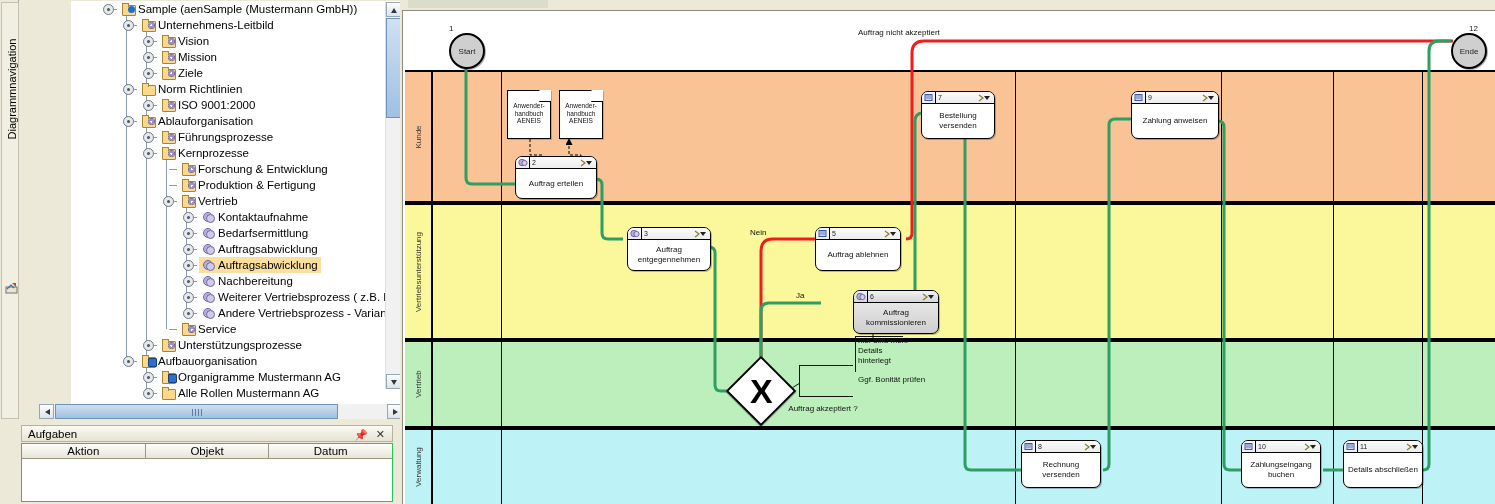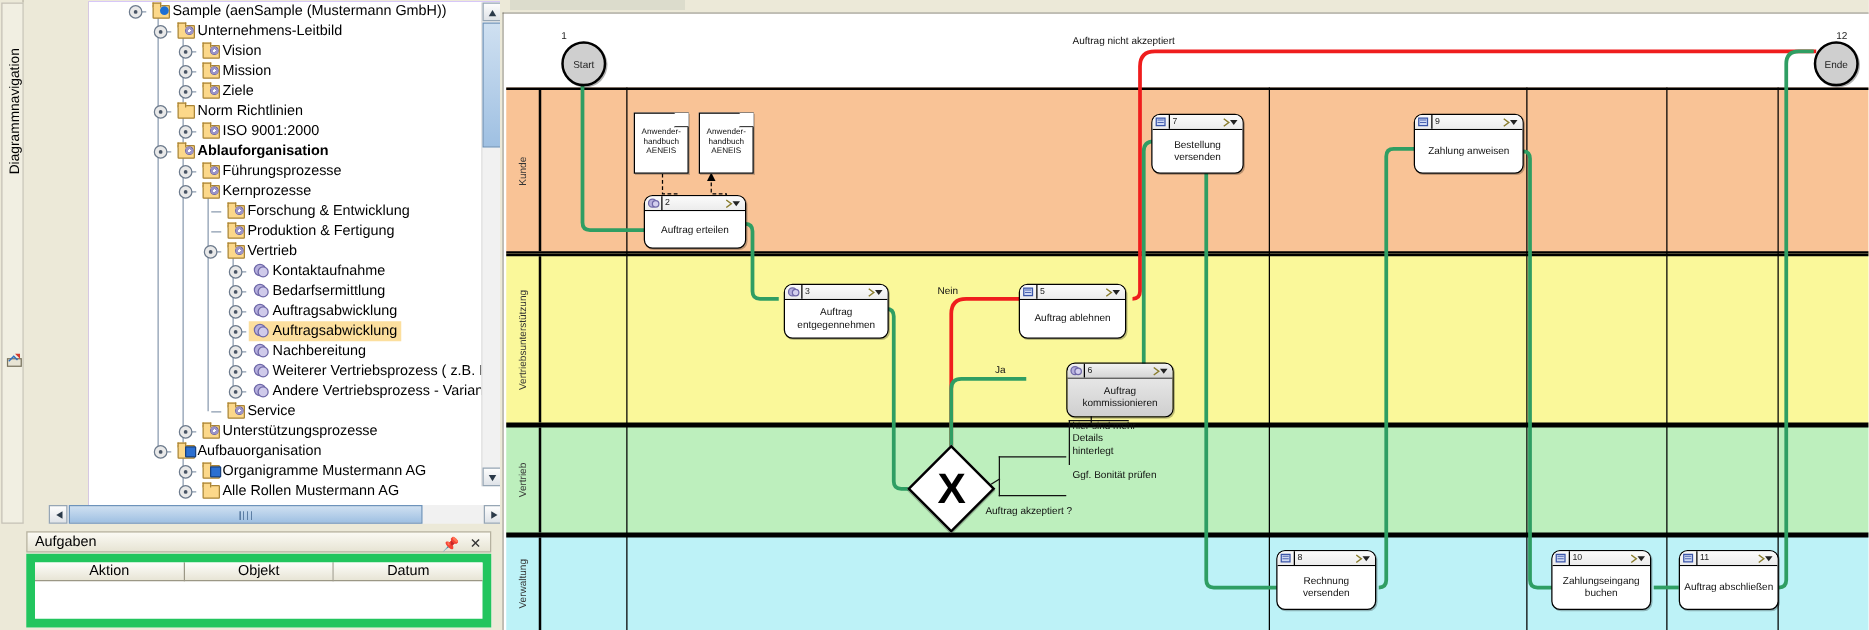--- a/index.html
+++ b/index.html
@@ -62,21 +62,21 @@
   .arrLf{border-top:3px solid transparent;border-bottom:3px solid transparent;border-right:5px solid #2b3a4a;left:5px;top:4px;}
   .arrRt{border-top:3px solid transparent;border-bottom:3px solid transparent;border-left:5px solid #2b3a4a;left:5px;top:4px;}
   #sbH{position:absolute;left:20px;top:404px;width:363px;height:15px;background:#f1f1f1;}
 
   
   #tasks{position:absolute;left:19px;top:424px;width:380px;height:80px;background:#ece9d8;}
   #tasksTitle{position:absolute;left:2px;top:1px;width:372px;height:17px;background:linear-gradient(#fbfaf4,#e7e4d4);border:1px solid #b6b2a0;box-sizing:border-box;}
   #tasksTitle .t{position:absolute;left:6px;top:2px;font-size:11.5px;}
   #tasksTitle .pin{position:absolute;right:24px;top:3px;font-size:11px;color:#333;}
   #tasksTitle .cls{position:absolute;right:7px;top:2px;font-size:11px;color:#333;}
-  #tasksGrid{position:absolute;left:2px;top:19px;width:372px;height:59px;background:#fff;border:7px solid #22c55e;box-sizing:border-box;}
+  #tasksGrid{position:absolute;left:2px;top:19px;width:372px;height:59px;background:#fff;border:1px solid #22c55e;box-sizing:border-box;}
   .thead{display:flex;height:15px;}
   .thead div{flex:1;border-right:1px solid #9b9785;border-bottom:1px solid #9b9785;
     background:linear-gradient(#fdfdfa,#e8e5d6);text-align:center;font-size:11.5px;line-height:15px;box-sizing:border-box;}
   .thead div:last-child{border-right:none;}
 
   
   #right{position:absolute;left:400px;top:0;width:1095px;height:504px;background:#ece9d8;}
   #toolstrip{position:absolute;left:0;top:0;width:1095px;height:10px;background:#ece9d8;}
   #toolstrip .seg{position:absolute;left:8px;top:0;width:140px;height:8px;background:#dcdccc;}
   #canvasBorder{position:absolute;left:2px;top:10px;width:1093px;height:494px;border-left:1px solid #8e8b7c;border-top:1px solid #8e8b7c;box-sizing:border-box;background:#ffffff;}
@@ -181,21 +181,21 @@
               <span class="lbl" style="position: absolute; left: 68px; top: 0px;"><span class="ico folder"></span><span>Norm Richtlinien</span></span>
             </div>
             <div class="trow" style="position: absolute; left: 0px; top: 96px; width: 100%;">
               <div class="tline" style="left: 78px; top: 8px; width: 8px; height: 1px;"></div>
               <div class="knob" style="left: 72px; top: 3px;"></div>
               <span class="lbl" style="position: absolute; left: 88px; top: 0px;"><span class="ico folder gearb"><span class="badge"></span></span><span>ISO 9001:2000</span></span>
             </div>
             <div class="trow" style="position: absolute; left: 0px; top: 112px; width: 100%;">
               <div class="tline" style="left: 58px; top: 8px; width: 8px; height: 1px;"></div>
               <div class="knob" style="left: 52px; top: 3px;"></div>
-              <span class="lbl" style="position: absolute; left: 68px; top: 0px; font-weight: bold;"><span class="ico folder gearb"><span class="badge"></span></span><span>Ablauforganisation</span></span>
+              <span class="lbl" style="position: absolute; left: 68px; top: 0px;"><span class="ico folder gearb"><span class="badge"></span></span><span>Ablauforganisation</span></span>
             </div>
             <div class="trow" style="position: absolute; left: 0px; top: 128px; width: 100%;">
               <div class="tline" style="left: 78px; top: 8px; width: 8px; height: 1px;"></div>
               <div class="knob" style="left: 72px; top: 3px;"></div>
               <span class="lbl" style="position: absolute; left: 88px; top: 0px;"><span class="ico folder gearb"><span class="badge"></span></span><span>Führungsprozesse</span></span>
             </div>
             <div class="trow" style="position: absolute; left: 0px; top: 144px; width: 100%;">
               <div class="tline" style="left: 78px; top: 8px; width: 8px; height: 1px;"></div>
               <div class="knob" style="left: 72px; top: 3px;"></div>
               <span class="lbl" style="position: absolute; left: 88px; top: 0px;"><span class="ico folder gearb"><span class="badge"></span></span><span>Kernprozesse</span></span>
@@ -547,21 +547,21 @@
               <rect x="1" y="1.5" width="7" height="6" fill="#cfd9f3" stroke="#3a55a8"></rect>
               <path d="M2 3 L7 3 M2 5 L7 5" stroke="#3a55a8" stroke-width="0.7"></path>
             </svg>
           <div class="sep"></div>
           <div class="num">11</div>
           <svg class="dd" viewBox="0 0 13 8">
               <path d="M1 1 L5 4 L1 7" stroke="#8a7d2e" fill="none" stroke-width="1.2"></path>
               <path d="M6 2 L12 2 L9 6 Z" fill="#222"></path>
             </svg>
         </div>
-        <div class="body">Auftrag abschließen</div>
+        <div class="body">Details abschließen</div>
       </div>
 
       <div class="diamond" style="left:333px;top:355px;"></div>
       <div class="diamondX" style="left:347px;top:363px;">X</div>
       <div class="anno" style="left:385px;top:393px;width:70px;text-align:center;">Auftrag akzeptiert ?</div>
 
       <div class="annoBox" style="left:396px;top:354px;width:54px;height:32px;"></div>
       <div class="anno" style="left:455px;top:364px;white-space:nowrap;">Ggf. Bonität prüfen</div>
 
       <div class="annoBox" style="left:452px;top:325px;width:48px;height:36px;border:none;border-left:1px solid #111;border-top:1px solid #111;"></div>

